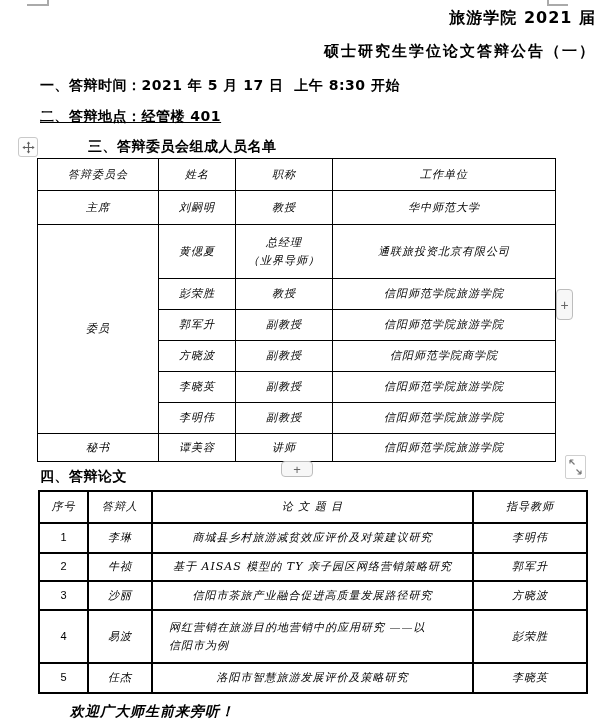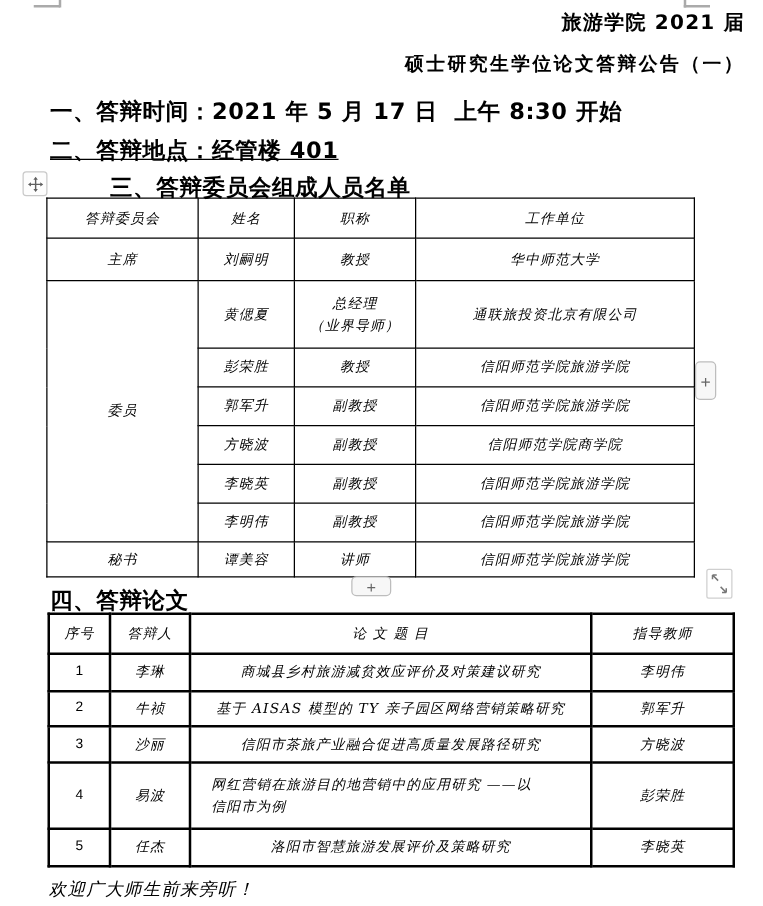--- a/index.html
+++ b/index.html
@@ -6,41 +6,41 @@
   body{
     width:610px;height:725px;background:#ffffff;color:#000;
     font-family:"DejaVu Sans",sans-serif;position:relative;overflow:hidden;
   }
   
   .mark{position:absolute;background:#aaa;}
   
   .doc-title{position:absolute;left:0;width:596px;text-align:right;font-weight:bold;white-space:pre;}
   .t-main{top:8px;font-size:16px;letter-spacing:1px;}
   .t-sub{top:42px;font-size:15px;letter-spacing:2px;}
-  .sec{position:absolute;left:40px;font-size:18px;font-weight:bold;white-space:pre;letter-spacing:0.5px;}
+  .sec{position:absolute;left:40px;font-size:14px;font-weight:bold;white-space:pre;letter-spacing:0.5px;}
   
   table{border-collapse:collapse;table-layout:fixed;position:absolute;}
   td{text-align:center;vertical-align:middle;padding:0;overflow:hidden;
      font-family:"DejaVu Serif",serif;font-style:italic;font-size:11px;letter-spacing:1px;line-height:1.55;}
   .tbl1{left:37px;top:158px;width:518px;}
   .tbl1 td{border:1px solid #000;}
   .tbl2{left:38px;top:490px;width:548px;}
   .tbl2 td{border:2px solid #000;}
   .num{font-style:normal;font-family:"Liberation Sans",sans-serif;letter-spacing:0;}
   .left-cell{text-align:left;padding-left:16px;padding-right:4px;}
   
   .ctl{position:absolute;border:1px solid #bdbdbd;background:#f7f7f7;border-radius:4px;
        color:#666;display:flex;align-items:center;justify-content:center;
        font-family:"Liberation Sans",sans-serif;box-sizing:border-box;}
   .plus-v{left:556px;top:289px;width:17px;height:31px;font-size:14px;}
   .plus-h{left:281px;top:461px;width:32px;height:16px;font-size:13px;}
   .move-handle{left:18px;top:137px;width:20px;height:20px;background:#fdfdfd;border-color:#c9c9c9;border-radius:3px;}
   .resize-handle{left:565px;top:455px;width:21px;height:24px;background:#fff;border-color:#cfcfcf;border-radius:2px;
        display:block;position:absolute;}
-  .footer-note{position:absolute;left:39px;top:703px;font-size:14px;font-weight:normal;
+  .footer-note{position:absolute;left:70px;top:703px;font-size:14px;font-weight:bold;
        font-family:"DejaVu Serif",serif;font-style:italic;letter-spacing:1px;}
 </style>
 </head>
 <body>
 
 <div class="mark" style="left:27px;top:4px;width:21px;height:2px;"></div>
 <div class="mark" style="left:47px;top:0;width:2px;height:6px;"></div>
 <div class="mark" style="left:547px;top:4px;width:21px;height:2px;"></div>
 <div class="mark" style="left:547px;top:0;width:2px;height:6px;"></div>
 

